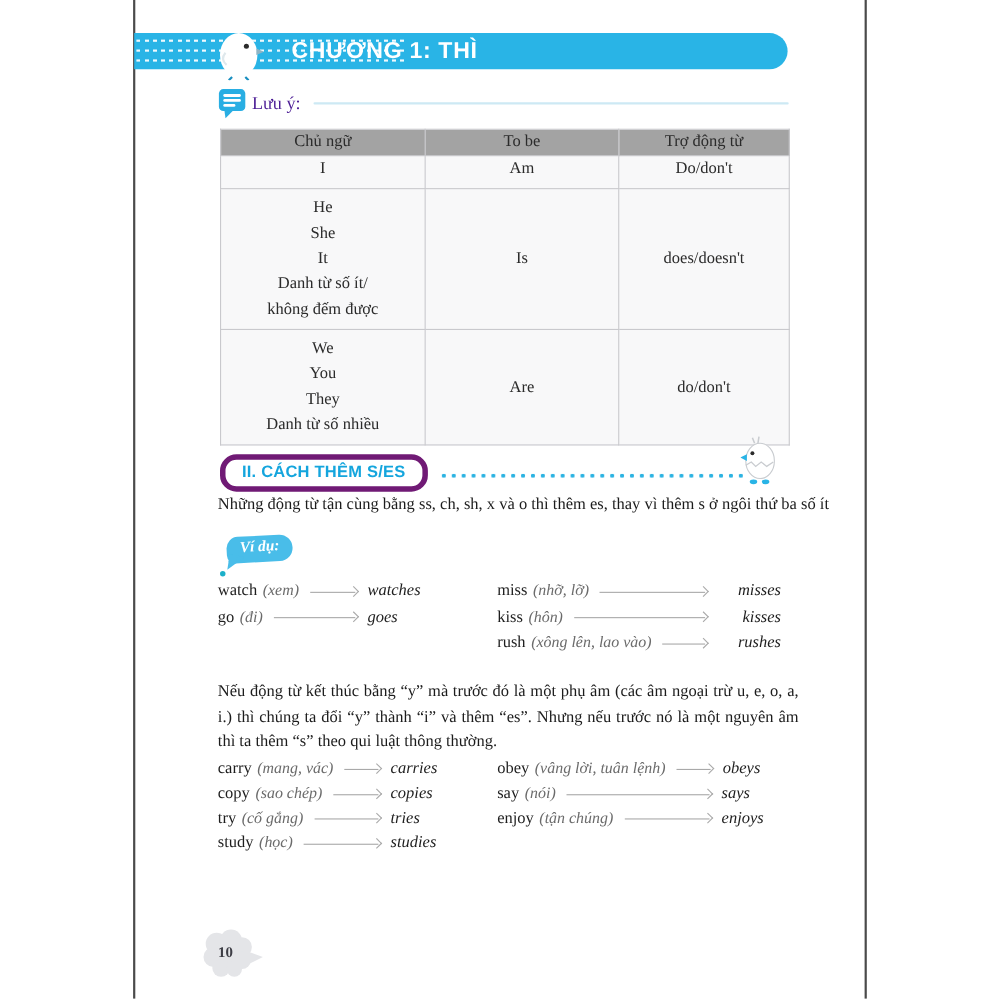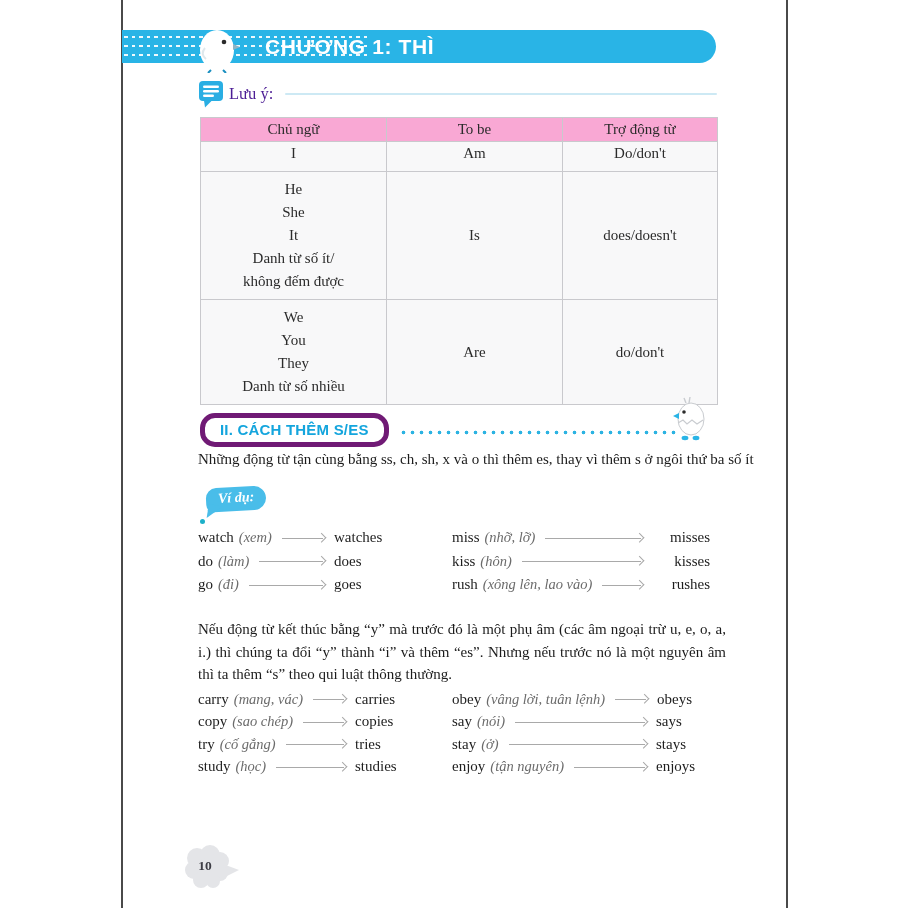--- a/index.html
+++ b/index.html
@@ -25,21 +25,21 @@
   .note-row { position:absolute; left:198px; top:80px; width:519px; height:28px;
               display:flex; align-items:center; }
   .note-row svg { flex:none; }
   .note-label { margin-left:5px; font-size:16.5px; color:#4c1d95; white-space:nowrap; }
   .note-rule { flex:1; height:2.5px; background:#cde9f4; margin-left:12px; border-radius:2px; }
 
   
   table.grammar { position:absolute; left:200px; top:117px; width:517px;
                   border-collapse:collapse; table-layout:fixed; font-size:15px; color:#2b2b2b; }
   table.grammar th, table.grammar td { border:1px solid #c9c9cd; text-align:center; vertical-align:middle; }
-  table.grammar th { background:#f9a8d4; font-weight:normal; padding:3px 2px; }
+  table.grammar th { background:#a3a3a3; font-weight:normal; padding:3px 2px; }
   table.grammar td { background:#f8f8f9; }
   td.r1 { padding:3px 2px 9px; }
   td.tall { padding:6px 2px; }
   .subj-line { line-height:23px; }
   col.c1 { width:186px; } col.c2 { width:176px; } col.c3 { width:155px; }
 
   
   .section-row { position:absolute; left:200px; top:415px; width:517px; height:30px;
                  display:flex; align-items:center; }
   .pill { border:5px solid #701a75; border-radius:15px; padding:3px 15px 4px;
@@ -71,21 +71,21 @@
   .ex-row { display:flex; align-items:center; }
   .set1 .ex-row { height:23.5px; }
   .set2 .ex-row { height:22.5px; }
   .base { white-space:nowrap; }
   .meaning { font-style:italic; color:#6b6b6b; margin-left:5px; white-space:nowrap; font-size:14.5px; }
   .arrow { flex:1; position:relative; height:10px; margin:0 8px 0 10px; min-width:34px; }
   .arrow::before { content:""; position:absolute; left:0; right:3px; top:50%; height:1px; background:#a9a9a9; }
   .arrow::after { content:""; position:absolute; right:1px; top:50%; width:6px; height:6px;
                   border-top:1px solid #a9a9a9; border-right:1px solid #a9a9a9;
                   transform:translateY(-54%) rotate(45deg); }
-  .result { white-space:nowrap; }
+  .result { white-space:nowrap;font-style:italic; }
   .col-1a { left:198px; top:526px; width:232px; } .col-1a .result { width:96px; }
   .col-1b { left:452px; top:526px; width:258px; } .col-1b .result { width:58px; text-align:right; }
   .col-2a { left:198px; top:688px; width:247px; } .col-2a .result { width:90px; }
   .col-2b { left:452px; top:688px; width:266px; } .col-2b .result { width:62px; }
 
   
   .pagenum { position:absolute; left:183px; top:844px; width:58px; height:48px; }
   .pagenum .num { position:absolute; left:7px; top:14px; width:30px; text-align:center;
                   font-size:13.5px; font-weight:bold; color:#3d3d45; }
 </style>
@@ -191,26 +191,20 @@
   <div class="vidu-dot"></div>
 
   <div class="ex-col set1 col-1a">
     <div class="ex-row">
       <span class="base">watch</span>
       <span class="meaning">(xem)</span>
       <span class="arrow"></span>
       <span class="result">watches</span>
     </div>
     <div class="ex-row">
-      <span class="base">do</span>
-      <span class="meaning">(làm)</span>
-      <span class="arrow"></span>
-      <span class="result">does</span>
-    </div>
-    <div class="ex-row">
       <span class="base">go</span>
       <span class="meaning">(đi)</span>
       <span class="arrow"></span>
       <span class="result">goes</span>
     </div>
   </div>
 
   <div class="ex-col set1 col-1b">
     <div class="ex-row">
       <span class="base">miss</span>
@@ -268,28 +262,22 @@
       <span class="arrow"></span>
       <span class="result">obeys</span>
     </div>
     <div class="ex-row">
       <span class="base">say</span>
       <span class="meaning">(nói)</span>
       <span class="arrow"></span>
       <span class="result">says</span>
     </div>
     <div class="ex-row">
-      <span class="base">stay</span>
-      <span class="meaning">(ở)</span>
-      <span class="arrow"></span>
-      <span class="result">stays</span>
-    </div>
-    <div class="ex-row">
       <span class="base">enjoy</span>
-      <span class="meaning">(tận nguyên)</span>
+      <span class="meaning">(tận chúng)</span>
       <span class="arrow"></span>
       <span class="result">enjoys</span>
     </div>
   </div>
 
   <div class="pagenum">
     <svg width="58" height="48" viewBox="0 0 58 48">
       <polygon points="40,20 56,26 40,34" fill="#e4e5e8"></polygon>
       <circle cx="14" cy="14" r="10" fill="#e4e5e8"></circle>
       <circle cx="27" cy="11" r="10" fill="#e4e5e8"></circle>

